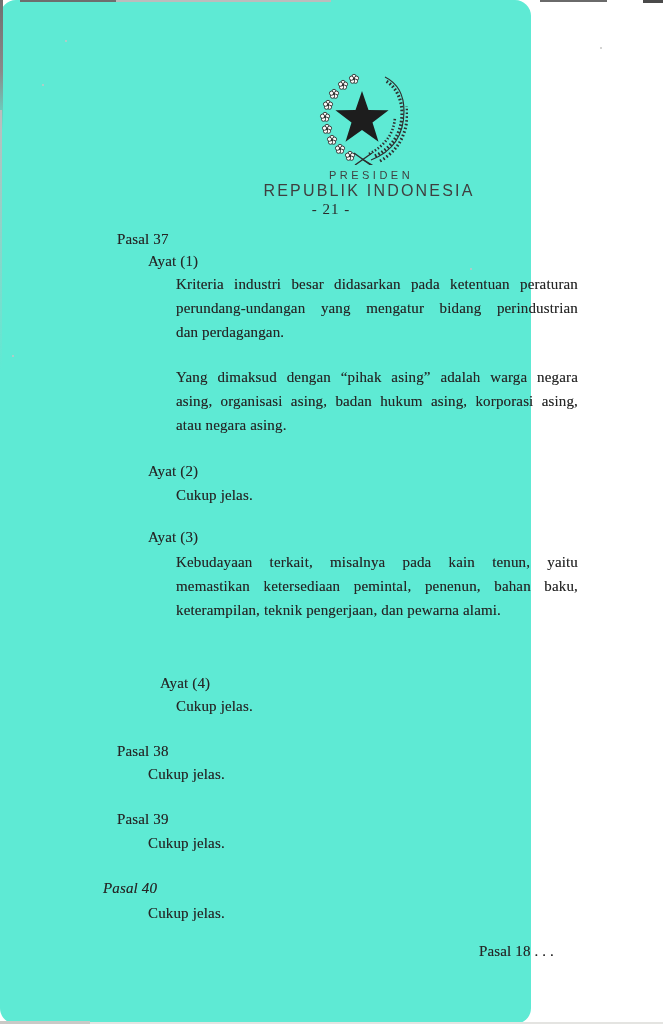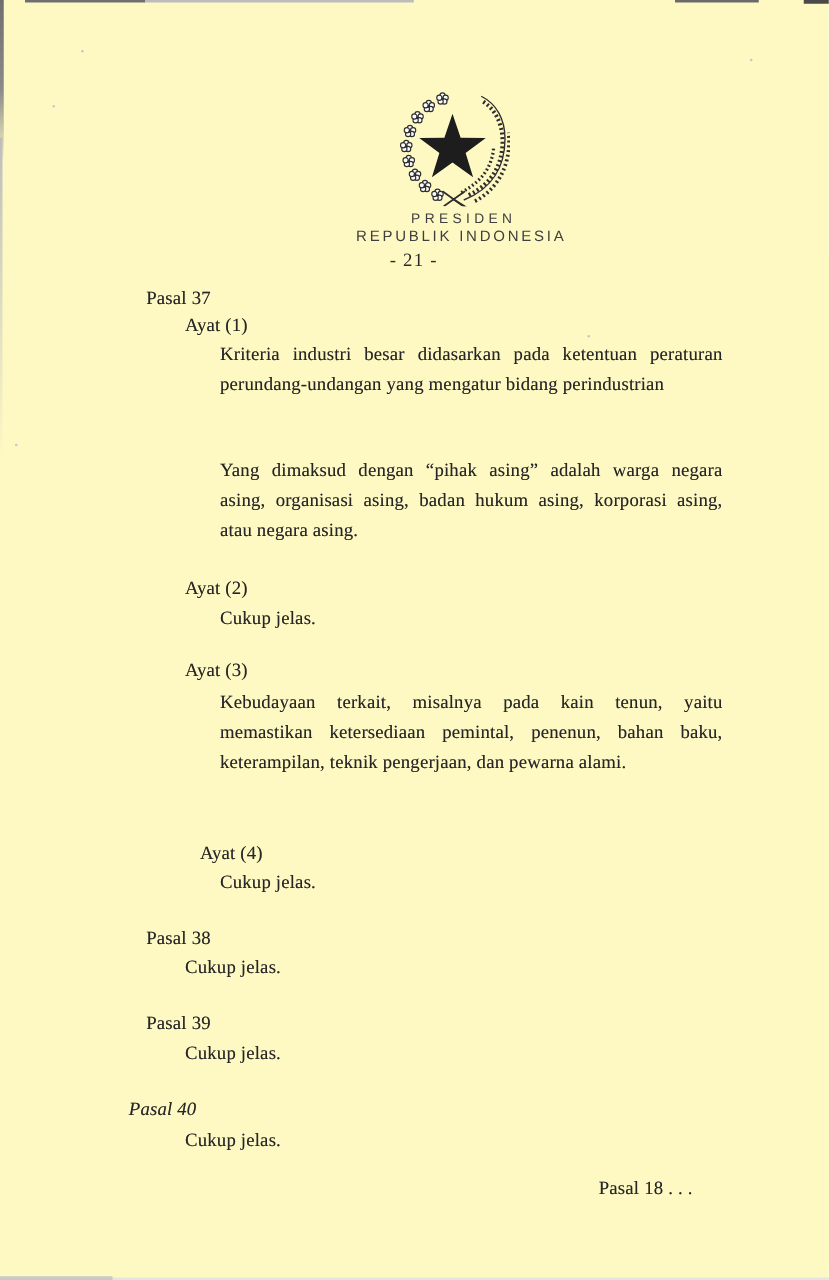--- a/index.html
+++ b/index.html
@@ -3,22 +3,23 @@
 <meta charset="utf-8">
 <style>
   html,body{margin:0;padding:0;}
   body{
     width:663px;height:1024px;
     background:#ffffff;
     font-family:"Liberation Serif", serif;
     overflow:hidden;
   }
   .page{
-    position:relative;width:663px;height:1024px;
-    background:#fef9c3;
+    position:relative;width:531px;height:1024px;
+    background:#5eead4;
+    border-radius:16px;
   }
   
   .edge{position:absolute;pointer-events:none;}
   .edge-top-a{top:0;left:20px;width:96px;height:2px;background:#6e6e6e;}
   .edge-top-b{top:0;left:116px;width:215px;height:2px;background:#bcbcbc;}
   .edge-top-c{top:0;left:540px;width:67px;height:2px;background:#6a6a6a;}
   .edge-top-d{top:0;left:643px;width:20px;height:3px;background:#4a4a4a;}
   .edge-left-a{top:0;left:0;width:3px;height:130px;
     background:linear-gradient(180deg,#6f6f6f 0%,#8a8a8a 55%,rgba(150,150,150,0) 100%);}
   .edge-left-b{top:110px;left:0;width:2px;height:260px;
@@ -30,21 +31,21 @@
   
   .seal{position:absolute;left:314px;top:73px;width:94px;height:92px;}
   .seal .petal{fill:#fbfbf9;stroke:#2e2e2e;stroke-width:0.9;}
   .seal .dot{fill:#2e2e2e;}
   .org{
     position:absolute;text-align:center;
     font-family:"Liberation Sans", sans-serif;
     color:#3f3f3f;white-space:nowrap;
   }
   .org1{left:261px;width:220px;top:169px;font-size:11px;letter-spacing:3.5px;}
-  .org2{left:259px;width:220px;top:182px;font-size:12px;letter-spacing:2.2px;}
+  .org2{left:259px;width:220px;top:182px;font-size:16px;letter-spacing:2.2px;}
   .pageno{
     position:absolute;left:281px;width:100px;top:201px;
     text-align:center;font-size:15px;color:#2a2a2a;letter-spacing:1px;
   }
 
   
   .b{
     position:absolute;
     font-size:15px;line-height:24px;color:#262626;
     letter-spacing:0.15px;
@@ -134,20 +135,21 @@
   <div class="org org1">PRESIDEN</div>
   <div class="org org2">REPUBLIK INDONESIA</div>
   <div class="pageno">- 21 -</div>
 
   <div class="b pos-pasal37">Pasal 37</div>
 
   <div class="b pos-ayat1">Ayat (1)</div>
   <div class="b para pos-p1">
       <div class="jline">Kriteria industri besar didasarkan pada ketentuan peraturan</div>
       <div class="jline">perundang-undangan yang mengatur bidang perindustrian</div>
+      <div class="jline">dan perdagangan.</div>
     </div>
   <div class="b para pos-p2">
       <div class="jline">Yang dimaksud dengan “pihak asing” adalah warga negara</div>
       <div class="jline">asing, organisasi asing, badan hukum asing, korporasi asing,</div>
       <div class="jline">atau negara asing.</div>
     </div>
 
   <div class="b pos-ayat2">Ayat (2)</div>
   <div class="b pos-ayat2t">Cukup jelas.</div>
 

